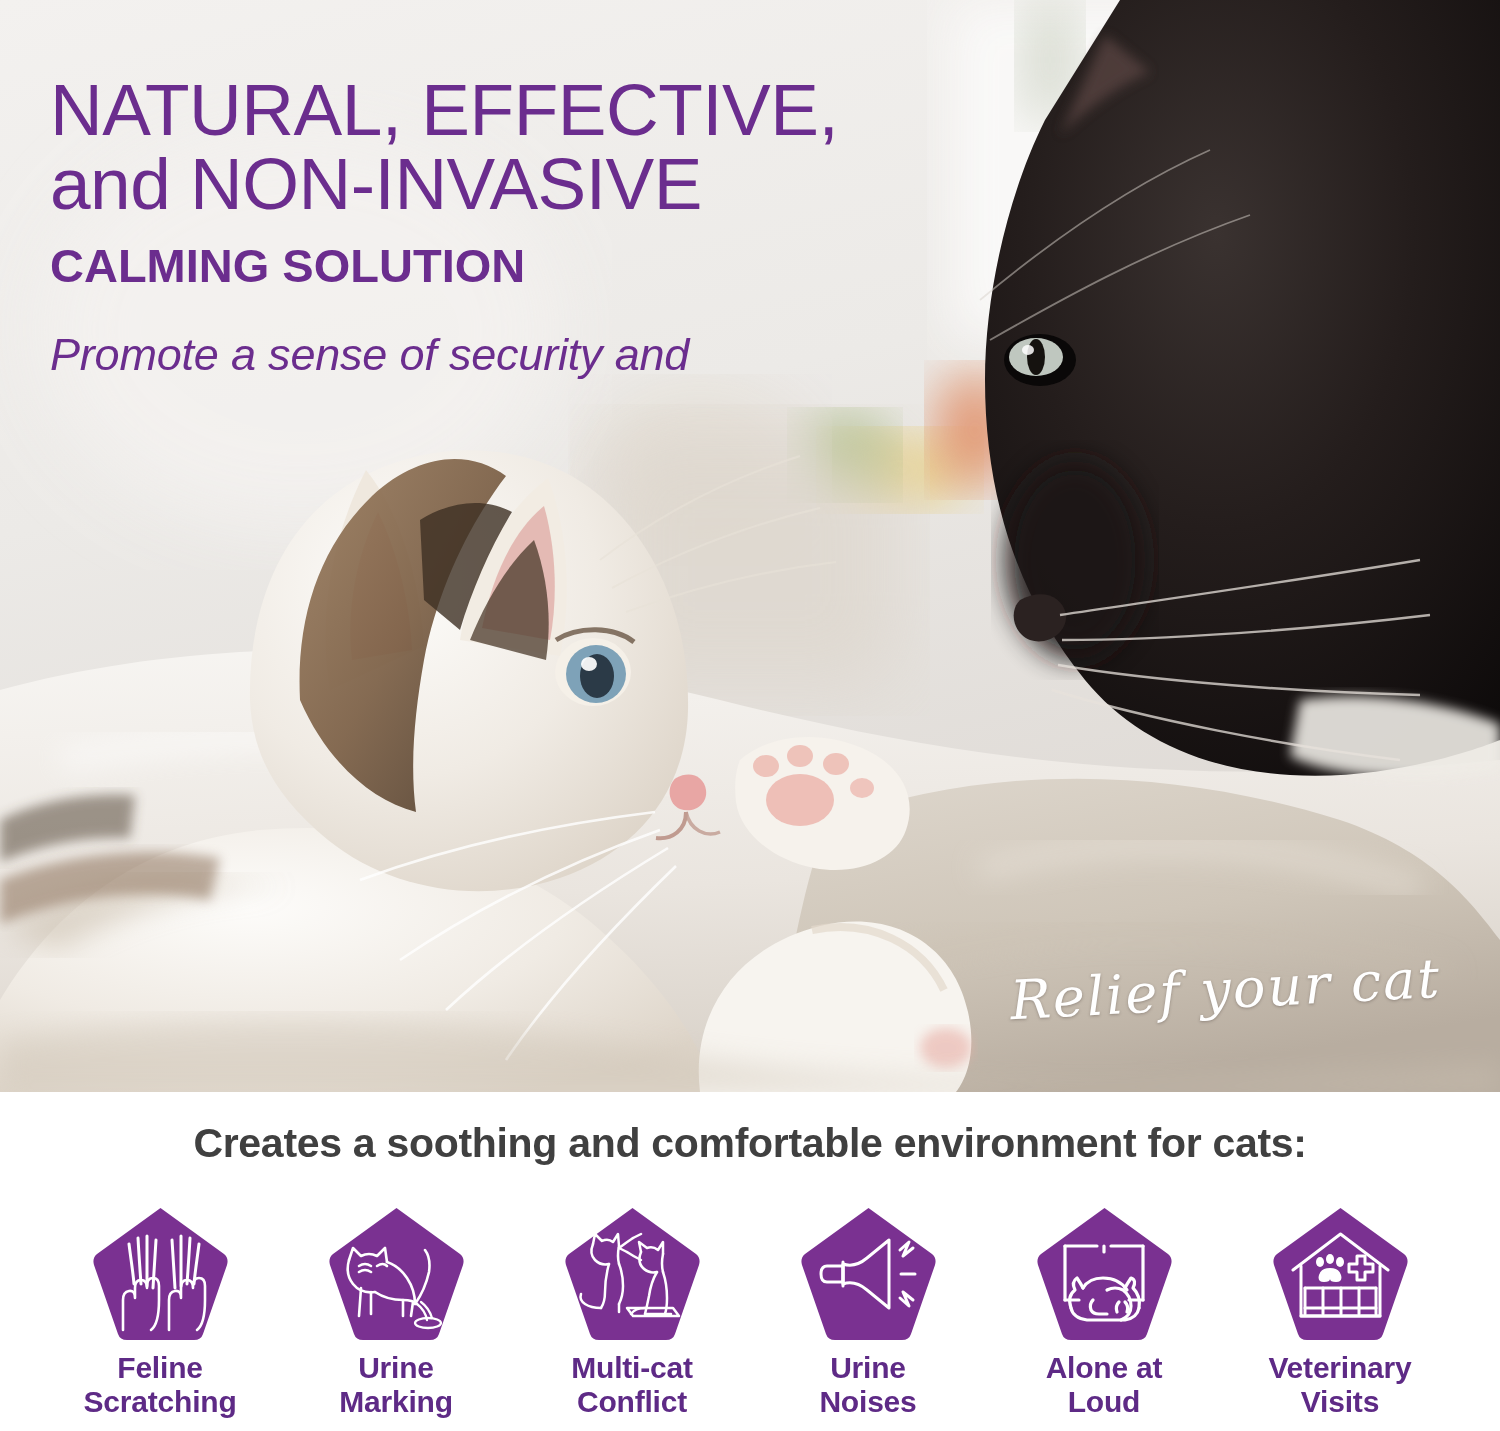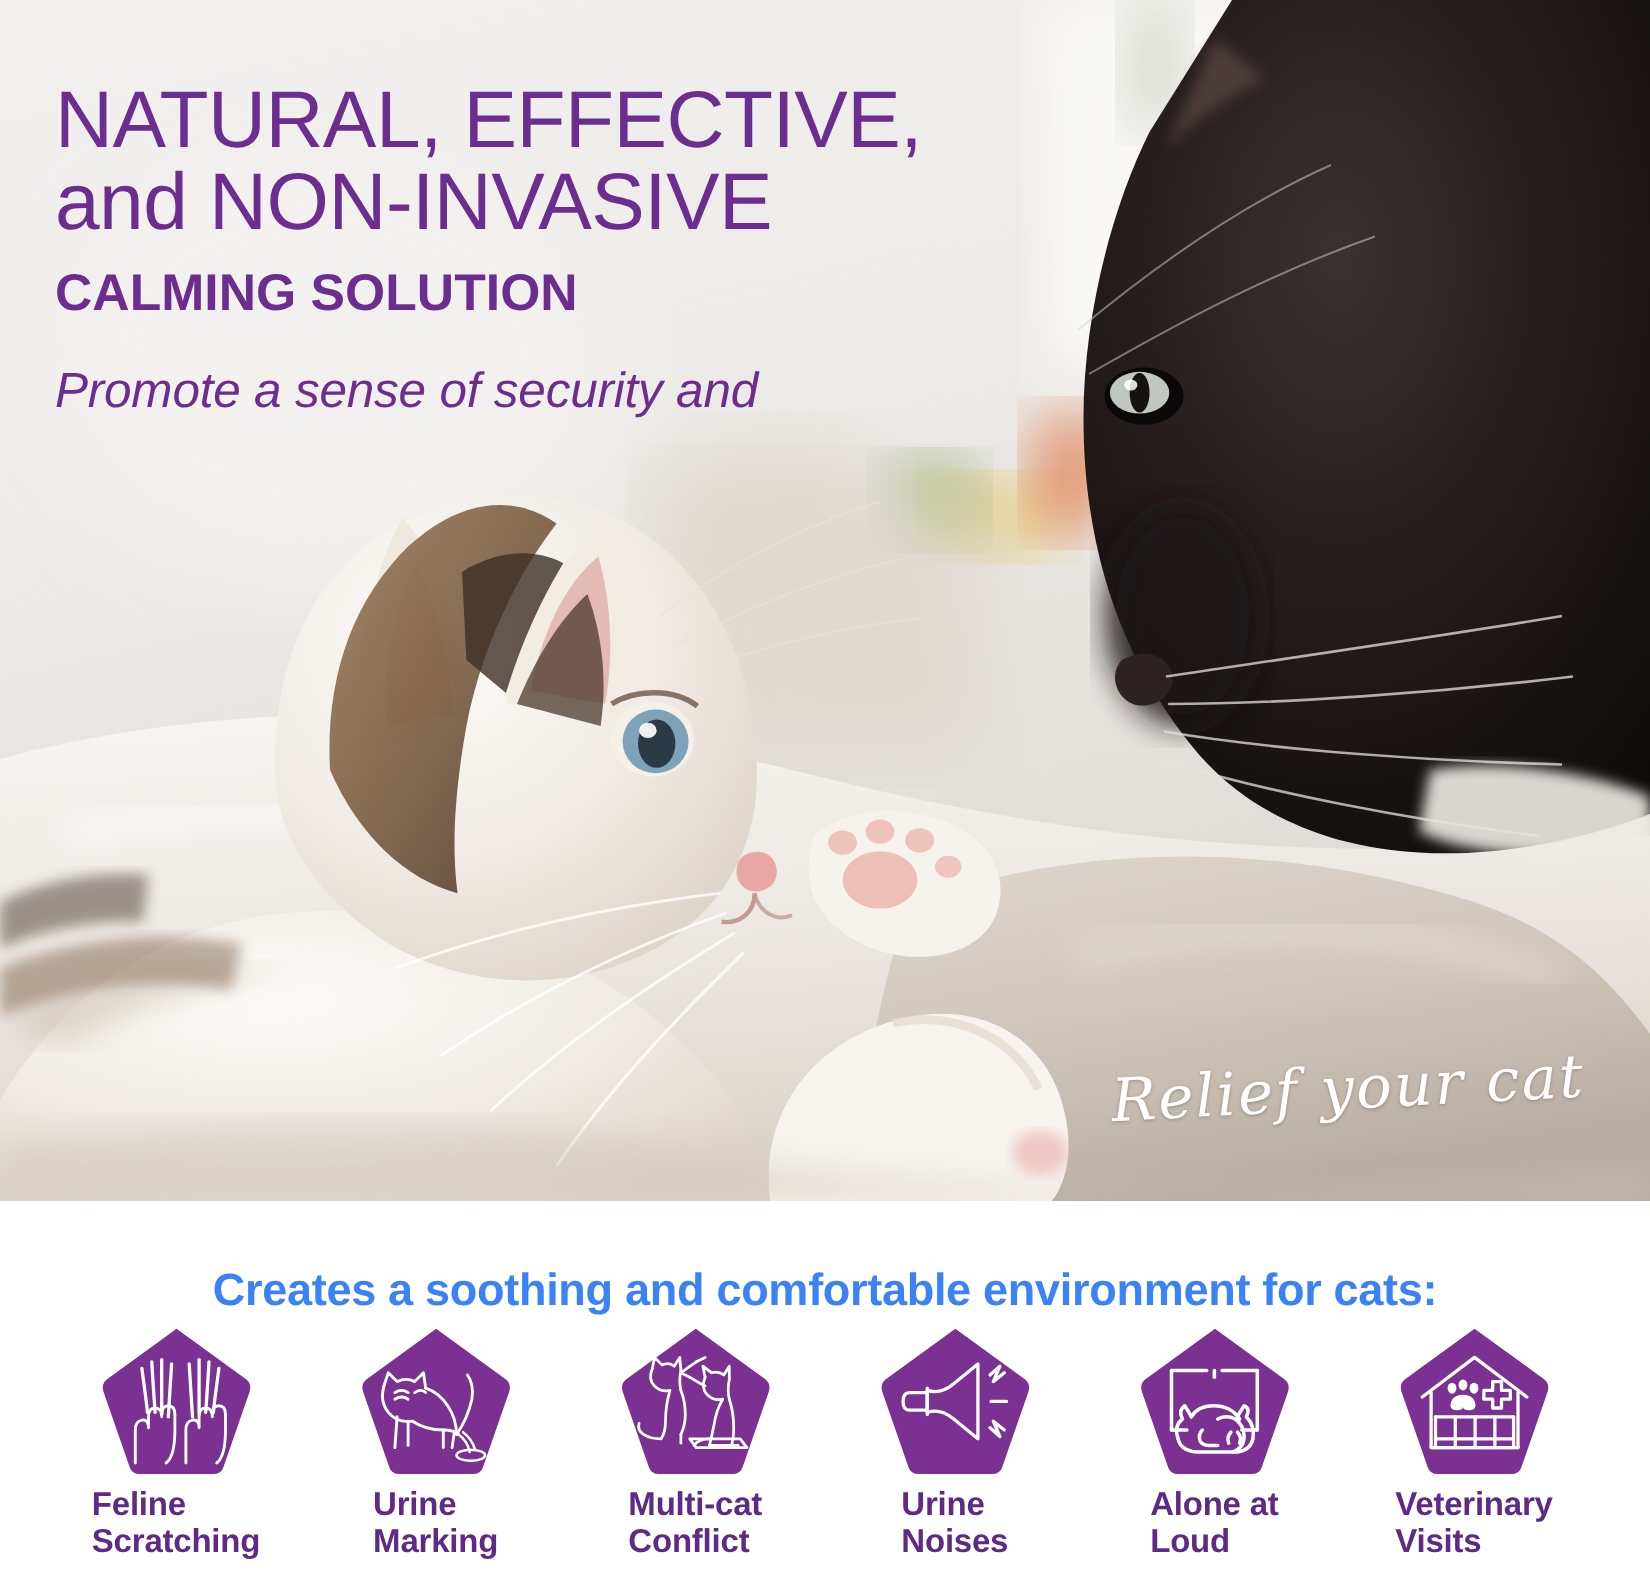--- a/index.html
+++ b/index.html
@@ -36,31 +36,31 @@
     font-family:"DejaVu Serif", serif;
     font-style:italic; font-size:54px; color:#ffffff;
     transform:rotate(-3deg); letter-spacing:2px;
     text-shadow:0 1px 3px rgba(60,50,45,.35);
   }
 
   
   .panel { position:absolute; left:0; top:1092px; width:1500px; height:339px; background:#fff; }
   .panel-title {
     position:absolute; left:0; top:28px; width:1500px; text-align:center;
-    font-size:41px; font-weight:700; color:#3b82f6; letter-spacing:-0.3px;margin-top:29px;
+    font-size:41px; font-weight:700; color:#404040; letter-spacing:-0.3px;
   }
 
   .badges {
     position:absolute; left:0; top:112px; width:1500px;
     display:flex; justify-content:center; align-items:flex-start; gap:91px;
   }
   .badge { width:145px; display:flex; flex-direction:column; align-items:center; }
   .badge-shape { width:143px; height:138px; display:block; }
   .badge-label {
-    margin-top:9px; text-align:left; font-size:30px; line-height:34px;
+    margin-top:9px; text-align:center; font-size:30px; line-height:34px;
     font-weight:700; color:#5E2A86; white-space:pre-line; letter-spacing:-0.2px;
   }
 </style>
 </head>
 <body>
 
 <div class="poster">
 
   <div class="hero">
     <svg class="photo" viewBox="0 0 1500 1092" preserveAspectRatio="none">

